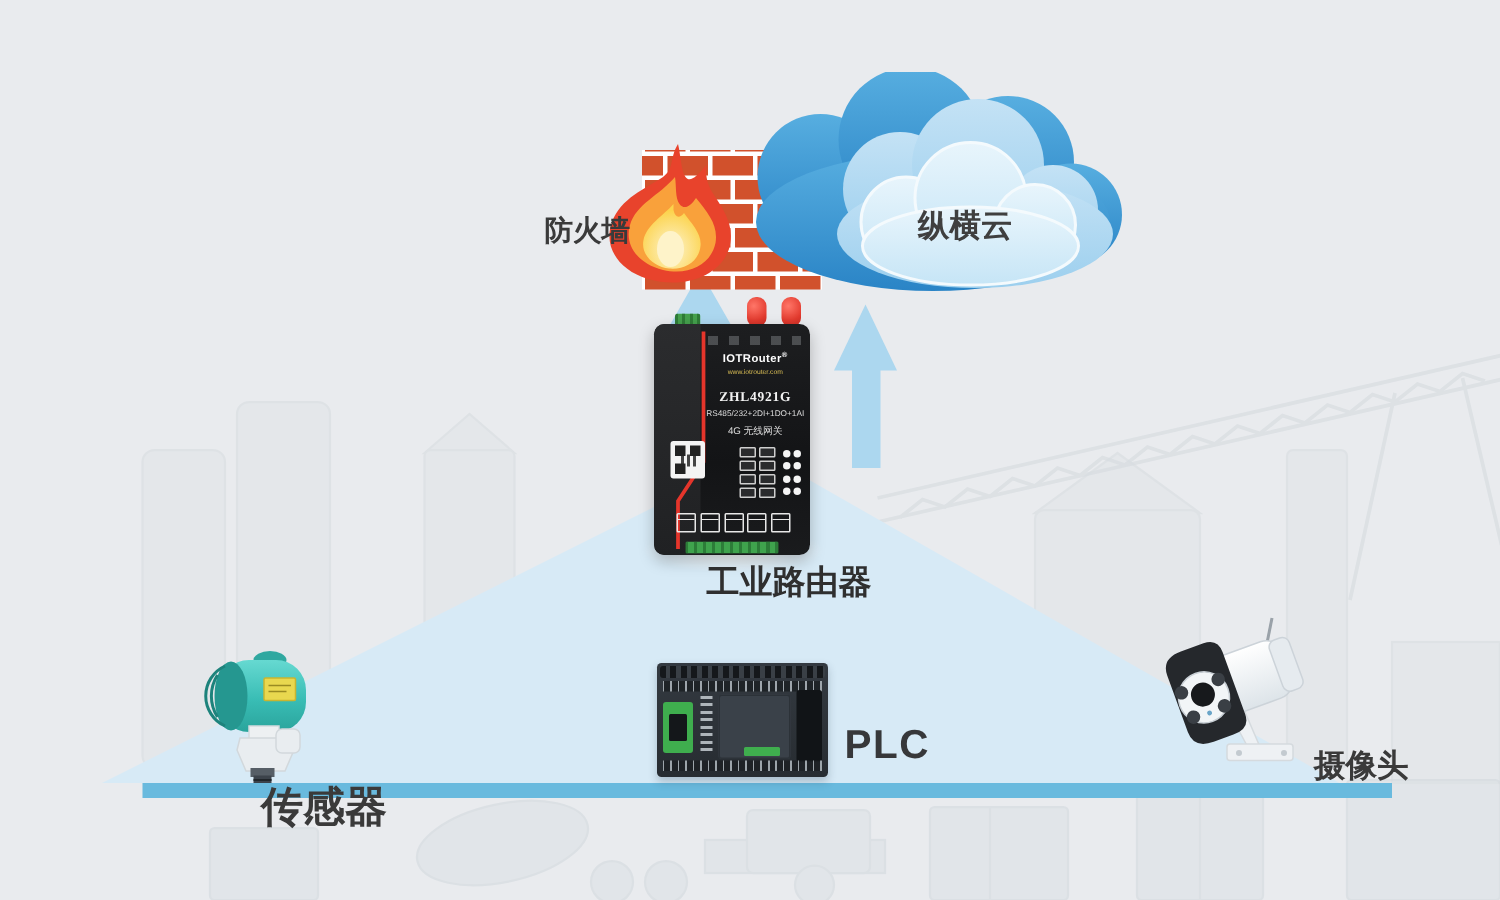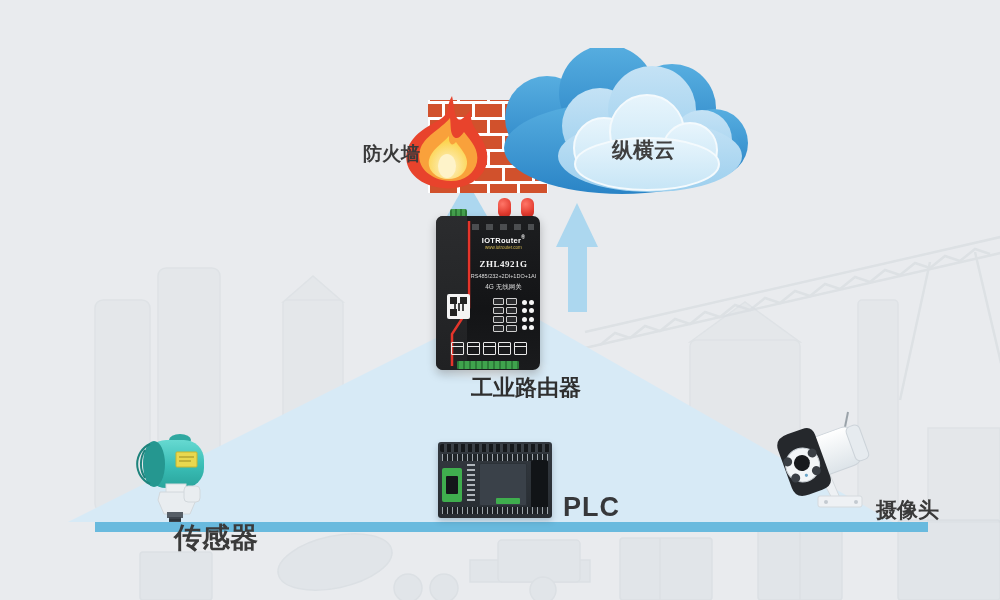--- a/index.html
+++ b/index.html
@@ -77,21 +77,21 @@
        box-shadow:inset 0 0 0 1px #2c3238;}
   .plc .logo{position:absolute;left:58px;top:56px;width:24px;height:6px;background:#3fae4e;border-radius:1px;}
   .plc .gloss{position:absolute;left:93px;top:18px;width:17px;height:48px;background:#111417;border-radius:2px;}
   .plc .term-bot{position:absolute;left:4px;top:65px;width:106px;height:7px;background:#1d2125;
        background-image:repeating-linear-gradient(90deg,#aab2b8 0 1px,transparent 1px 5px);opacity:.9;}
   
   .lbl-firewall{left:352px;top:141px;width:68px;font-size:19px;text-align:right;}
   .lbl-cloud{left:612px;top:136px;width:80px;font-size:21px;text-align:left;color:#3f3f3f;}
   .lbl-router{left:437px;top:373px;width:122px;font-size:22px;text-align:center;color:#2f2f2f;margin-left:28px;}
   .lbl-sensor{left:174px;top:493px;font-size:28px;margin-top:26px;}
-  .lbl-plc{left:563px;top:492px;font-size:27px;color:#37383a;font-weight:600;letter-spacing:1px;}
+  .lbl-plc{left:563px;top:481px;font-size:27px;color:#37383a;font-weight:600;letter-spacing:1px;}
   .lbl-camera{left:876px;top:496px;font-size:21px;}
 </style>
 </head>
 <body>
 
 <div class="stage">
 
   <svg class="abs" width="1000" height="600" viewBox="0 0 1000 600" style="left:0;top:0">
     <g fill="#e0e4e8" stroke="#d6dbdf" stroke-width="1.5" opacity="0.55">
       <rect x="95" y="300" width="55" height="212" rx="8"></rect>

